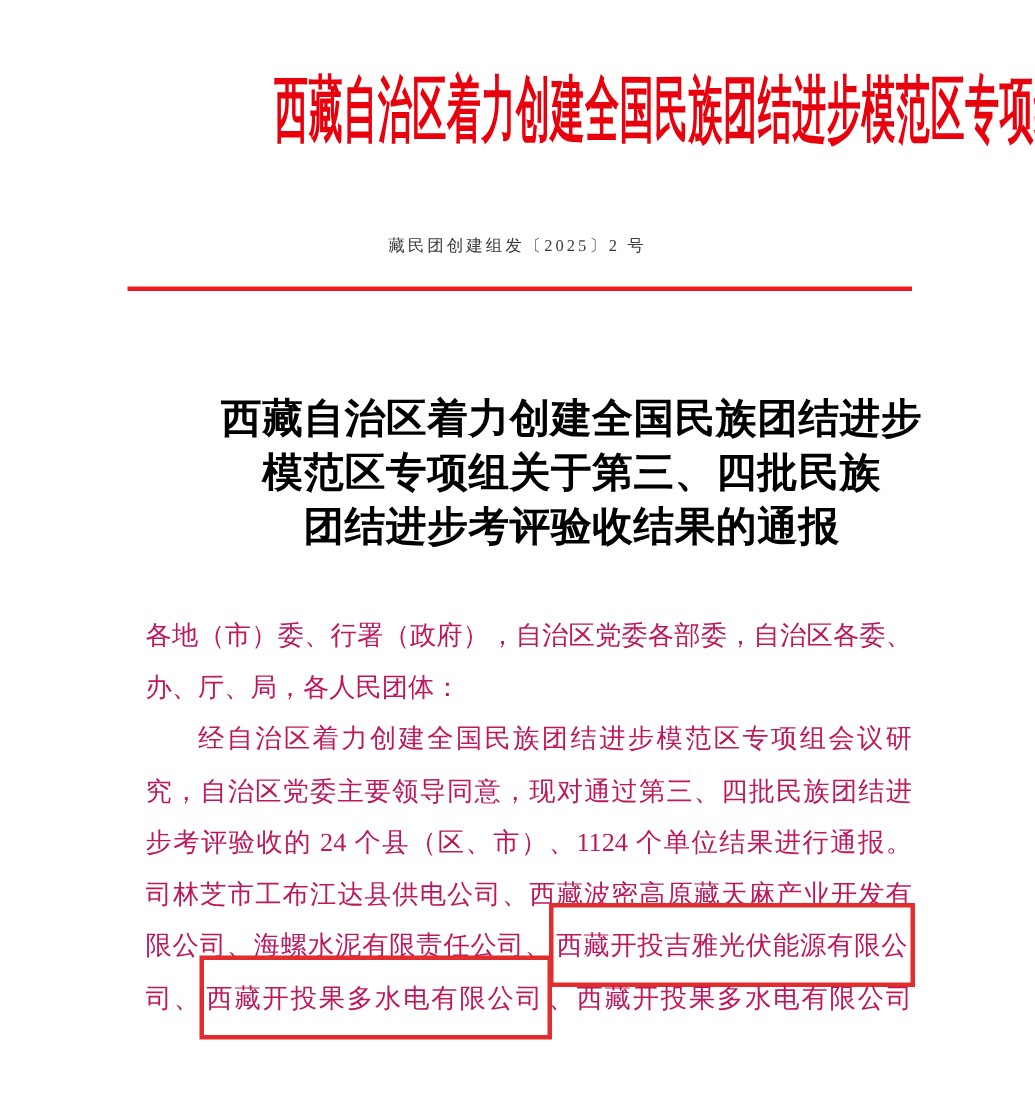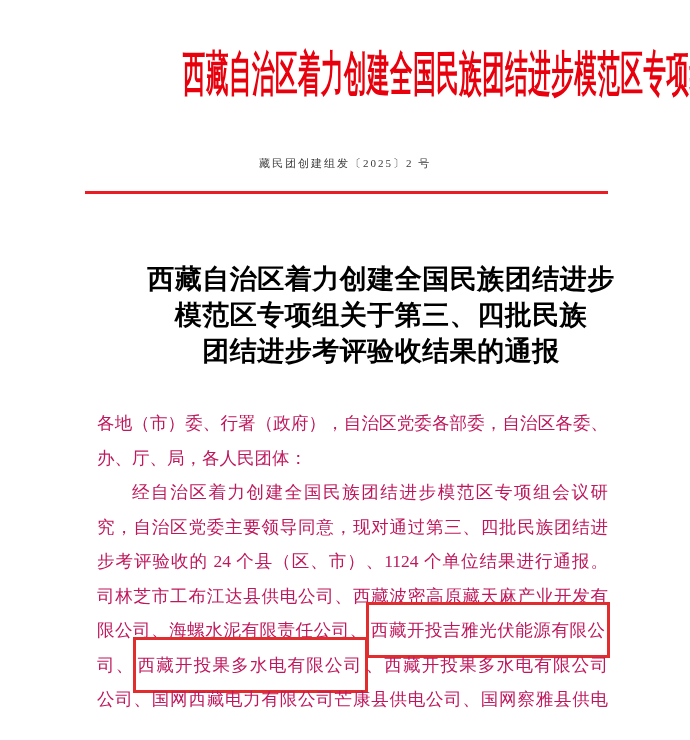--- a/index.html
+++ b/index.html
@@ -97,16 +97,15 @@
 
   <div class="body-block" style="color: #be185d;">
       <div class="body-line justify"><span>各地（市）委、行署（政府），自治区党委各部委，自治区各委、</span></div>
       <div class="body-line"><span>办、厅、局，各人民团体：</span></div>
       <div class="body-line indent justify"><span>经自治区着力创建全国民族团结进步模范区专项组会议研</span></div>
       <div class="body-line justify"><span>究，自治区党委主要领导同意，现对通过第三、四批民族团结进</span></div>
       <div class="body-line justify"><span>步考评验收的 24 个县（区、市）、1124 个单位结果进行通报。</span></div>
       <div class="body-line justify"><span>司林芝市工布江达县供电公司、西藏波密高原藏天麻产业开发有</span></div>
       <div class="body-line justify"><span>限公司、海螺水泥有限责任公司、</span><span class="red-box" style="border-color: rgb(225, 45, 45);">西藏开投吉雅光伏能源有限公</span></div>
       <div class="body-line justify"><span>司、</span><span class="red-box" style="border-color: rgb(225, 45, 45);">西藏开投果多水电有限公司</span><span>、西藏开投果多水电有限公司</span></div>
-      <div class="body-line justify"><span>公司、国网西藏电力有限公司芒康县供电公司、国网察雅县供电</span></div>
     </div>
 
 </div>
 
 </body></html>

